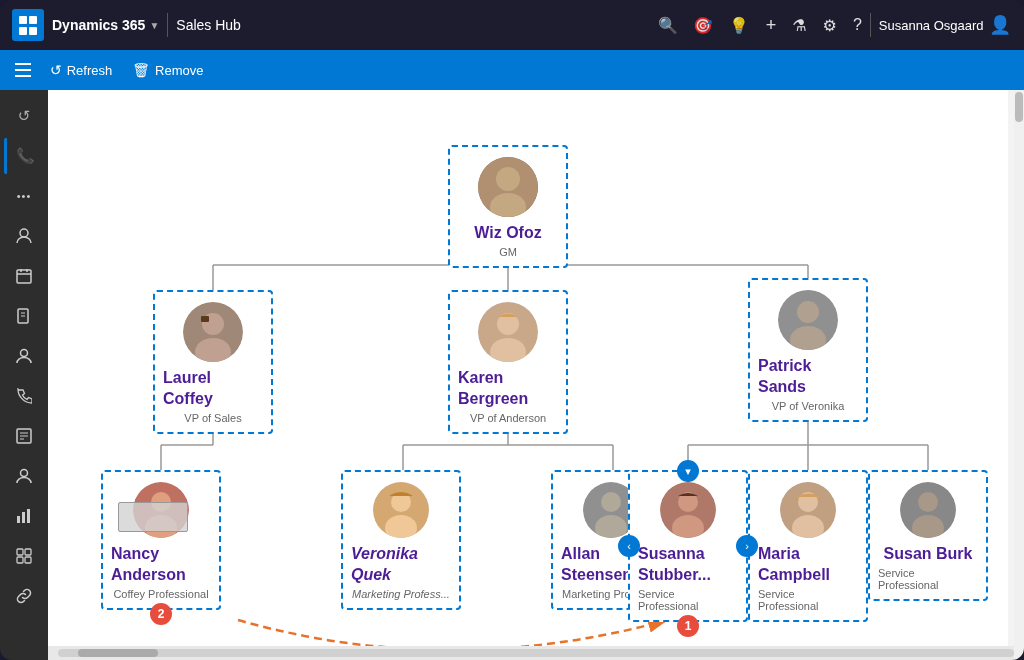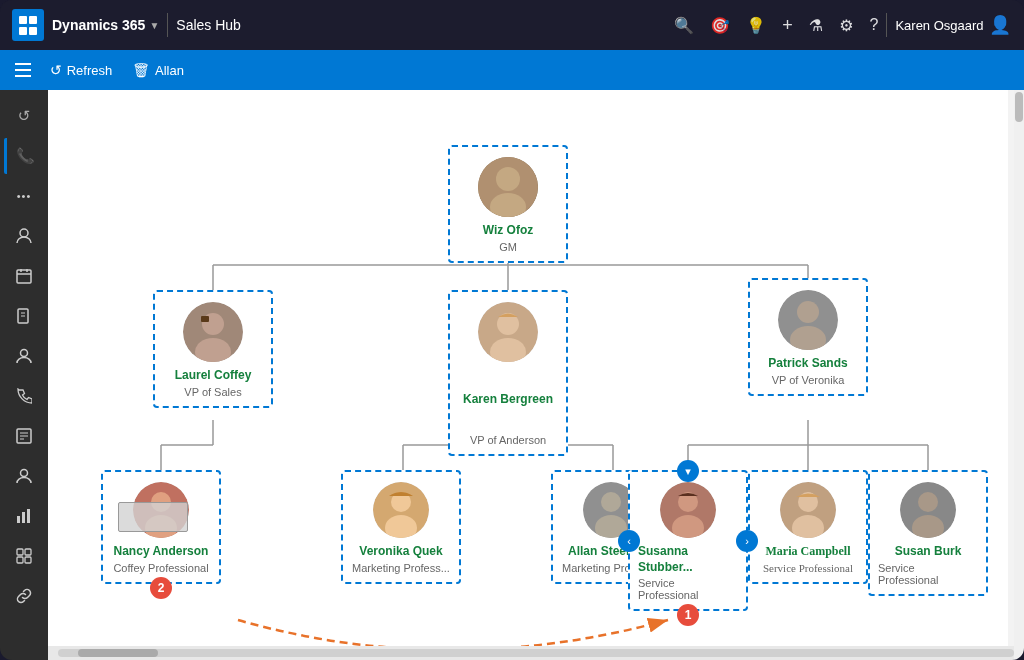--- a/index.html
+++ b/index.html
@@ -188,23 +188,23 @@
       background: #ddd;
       margin-bottom: 6px;
       overflow: hidden;
       display: flex;
       align-items: center;
       justify-content: center;
       font-size: 22px;
     }
 
     .node-name {
-      font-size: 12px;
+      font-size: 16px;
       font-weight: 600;
-      color: #15803d;
+      color: #4c1d95;
       line-height: 1.3;
     }
 
     .node-title {
       font-size: 11px;
       color: #666;
       margin-top: 2px;
     }
 
     
@@ -254,38 +254,38 @@
       <span class="nav-icon">🔍</span>
       <span class="nav-icon">🎯</span>
       <span class="nav-icon">💡</span>
       <span class="nav-icon" style="font-size:18px; font-weight:300;">+</span>
       <span class="nav-icon">⚗</span>
       <span class="nav-icon">⚙</span>
       <span class="nav-icon">?</span>
     </div>
     <div class="divider-v"></div>
     <div class="user-section">
-      <span>Karen Osgaard</span>
+      <span>Susanna Osgaard</span>
       <span style="font-size:18px;">👤</span>
     </div>
   </div>
 
   <div class="toolbar">
     <div class="hamburger-btn">
       <span></span>
         <span></span>
         <span></span>
     </div>
     <div class="toolbar-btn">
       <span class="toolbar-icon">↺</span>
       <span>Refresh</span>
     </div>
     <div class="toolbar-btn">
       <span class="toolbar-icon">🗑</span>
-      <span>Allan</span>
+      <span>Remove</span>
     </div>
   </div>
 
   <div class="main-area">
 
     <div class="left-sidebar">
       <div class="sidebar-icon" style="color:#aaa; font-size:15px;">↺</div>
       <div class="sidebar-icon active" style="font-size:15px;">📞</div>
       <div class="sidebar-icon" style="letter-spacing:1px; font-size:11px;">•••</div>
       <div class="sidebar-icon">
@@ -421,21 +421,21 @@
                   <ellipse cx="30" cy="50" rx="18" ry="14" fill="#c0a090"></ellipse>
                   <rect x="18" y="14" width="8" height="6" rx="1" fill="#5a3a1a"></rect>
                 </svg>
             </div>
             <div class="node-name">Laurel Coffey</div>
             <div class="node-title">VP of Sales</div>
           </div>
         </div>
 
         <div style="position:absolute; left:400px; top:200px; display:flex; flex-direction:column; align-items:center;">
-          <div class="node-card" style="width:120px; border:2px dashed #0078d4;gap:24px;">
+          <div class="node-card" style="width:120px; border:2px dashed #0078d4;">
             <div class="node-avatar" style="width:60px;height:60px;border-radius:50%;overflow:hidden;">
               <svg width="60" height="60" viewBox="0 0 60 60">
                   <circle cx="30" cy="30" r="30" fill="#c8a888"></circle>
                   <circle cx="30" cy="22" r="11" fill="#e0c0a0"></circle>
                   <ellipse cx="30" cy="50" rx="18" ry="14" fill="#e0c0a0"></ellipse>
                   <path d="M20 15 Q30 8 40 15" fill="#d4a060" stroke="none"></path>
                 </svg>
             </div>
             <div class="node-name">Karen Bergreen</div>
             <div class="node-title">VP of Anderson</div>
@@ -467,21 +467,21 @@
                   <ellipse cx="28" cy="46" rx="16" ry="13" fill="#e0a080"></ellipse>
                 </svg>
             </div>
             <div class="node-name">Nancy Anderson</div>
             <div class="node-title">Coffey Professional</div>
           </div>
 
           <div class="badge" style="bottom:-15px;left:50%;transform:translateX(-50%);">2</div>
         </div>
 
-        <div style="position:absolute; left:293px; top:380px; display:flex; flex-direction:column; align-items:flex-end;">
+        <div style="position:absolute; left:293px; top:380px; display:flex; flex-direction:column; align-items:flex-end;font-style:italic;">
           <div class="node-card" style="width:120px; border:2px dashed #0078d4;">
             <div class="node-avatar" style="width:56px;height:56px;border-radius:50%;overflow:hidden;">
               <svg width="56" height="56" viewBox="0 0 56 56">
                   <circle cx="28" cy="28" r="28" fill="#d4a870"></circle>
                   <circle cx="28" cy="20" r="10" fill="#f0c898"></circle>
                   <ellipse cx="28" cy="46" rx="16" ry="13" fill="#f0c898"></ellipse>
                   <path d="M16 14 Q28 6 40 14" fill="#c08030" stroke="none"></path>
                 </svg>
             </div>
             <div class="node-name">Veronika Quek</div>
@@ -517,21 +517,21 @@
                   <path d="M18 14 Q28 8 38 14" fill="#5a3020" stroke="none"></path>
                 </svg>
             </div>
             <div class="node-name">Susanna Stubber...</div>
             <div class="node-title">Service Professional</div>
           </div>
 
           <div class="badge" style="bottom:-15px;left:50%;transform:translateX(-50%);">1</div>
         </div>
 
-        <div style="position:absolute; left:700px; top:380px; display:flex; flex-direction:column; align-items:flex-end;font-family:Liberation Serif, serif;">
+        <div style="position:absolute; left:700px; top:380px; display:flex; flex-direction:column; align-items:flex-end;">
           <div class="node-card" style="width:120px; border:2px dashed #0078d4;">
             <div class="node-avatar" style="width:56px;height:56px;border-radius:50%;overflow:hidden;">
               <svg width="56" height="56" viewBox="0 0 56 56">
                   <circle cx="28" cy="28" r="28" fill="#c0a080"></circle>
                   <circle cx="28" cy="20" r="10" fill="#e0c0a0"></circle>
                   <ellipse cx="28" cy="46" rx="16" ry="13" fill="#e0c0a0"></ellipse>
                   <path d="M16 15 Q28 8 40 15" fill="#d4a060" stroke="none"></path>
                 </svg>
             </div>
             <div class="node-name">Maria Campbell</div>

